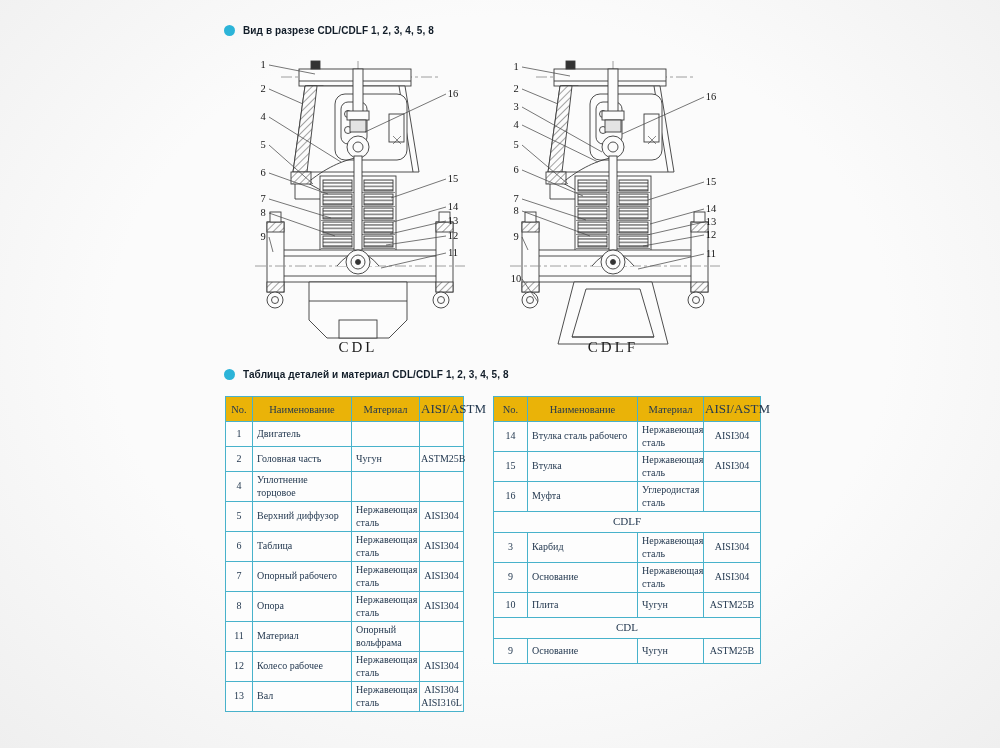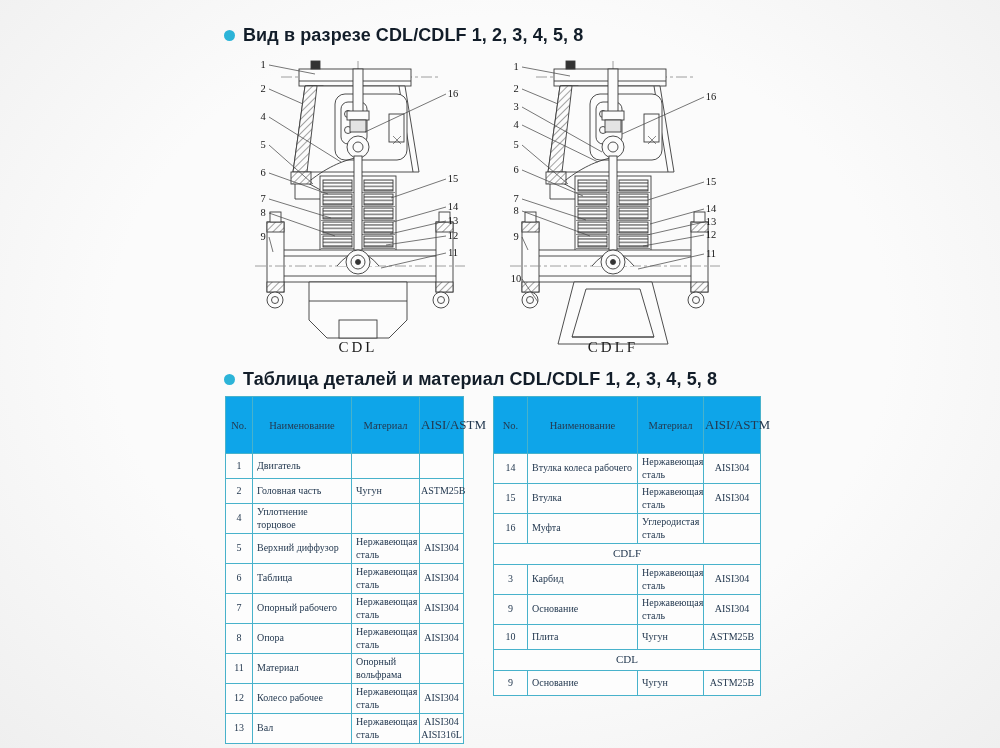--- a/index.html
+++ b/index.html
@@ -5,38 +5,38 @@
   html,body { margin:0; padding:0; }
   body {
     width:1000px; height:748px; position:relative; overflow:hidden;
     background: radial-gradient(ellipse at 50% 45%, #fbfbfb 55%, #efefef 100%);
     font-family:"Liberation Sans", sans-serif;
   }
   .section-title { position:absolute; display:flex; align-items:center; gap:8px; }
   #title-cutaway { left:224px; top:25px; }
   #title-parts  { left:224px; top:369px; }
   .bullet { width:11px; height:11px; border-radius:50%; background:#2cb4d8; flex:0 0 auto; }
-  .title-text { font-size:18px; font-weight:bold; color:#121d29; letter-spacing:0.1px; white-space:nowrap; }
+  .title-text { font-size:10px; font-weight:bold; color:#121d29; letter-spacing:0.1px; white-space:nowrap; }
 
   svg.drawing { position:absolute; top:56px; }
   #svg-cdl  { left:243px; }
   #svg-cdlf { left:498px; }
   .cl { stroke:#888; stroke-width:0.8; stroke-dasharray:11 3 3 3; }
   .thin { stroke-width:0.6; }
   .callouts line { stroke:#4a4a4a; stroke-width:0.75; }
   .callouts text { font:10.5px "Liberation Serif", serif; fill:#161616; text-anchor:middle; stroke:none; }
   .dlabel { font:15px "Liberation Serif", serif; letter-spacing:3px; fill:#1b1b1b; text-anchor:middle; stroke:none; }
 
   table.parts { border-collapse:collapse; table-layout:fixed; position:absolute; top:396px; }
   #table-left  { left:225px; width:238px; }
   #table-right { left:493px; width:267px; }
   .parts th, .parts td { border:1px solid #48b2cb; }
   .parts th {
-    background:#0ea5e9; font:10.5px "Liberation Serif", serif; font-weight:normal;
-    color:#243950; padding:20px 1px; text-align:center;
+    background:#eab308; font:10.5px "Liberation Serif", serif; font-weight:normal;
+    color:#243950; padding:4px 1px; text-align:center;
   }
   .parts th:last-child { font-size:13px; white-space:nowrap; }
   .parts td {
     background:#fdfdfd; font:10px/1.25 "Liberation Serif", serif;
     color:#243950; padding:2px 4px; height:20px; vertical-align:middle; text-align:left;
   }
   .parts td.cell-no, .parts td.cell-aisi { text-align:center; padding:2px 1px; }
   .parts td.cell-aisi { white-space:pre-line; }
   .parts tr.section-row td { text-align:center; height:16px; font-size:11px; }
 </style>
@@ -303,21 +303,21 @@
     <tr>
       <th>No.</th>
       <th>Наименование</th>
       <th>Материал</th>
       <th>AISI/ASTM</th>
     </tr>
   </thead>
   <tbody>
       <tr>
         <td class="cell-no">14</td>
-        <td class="cell-name">Втулка колеса рабочего</td>
+        <td class="cell-name">Втулка сталь рабочего</td>
         <td class="cell-material">Нержавеющая сталь</td>
         <td class="cell-aisi">AISI304</td>
       </tr>
       <tr>
         <td class="cell-no">15</td>
         <td class="cell-name">Втулка</td>
         <td class="cell-material">Нержавеющая сталь</td>
         <td class="cell-aisi">AISI304</td>
       </tr>
       <tr>

